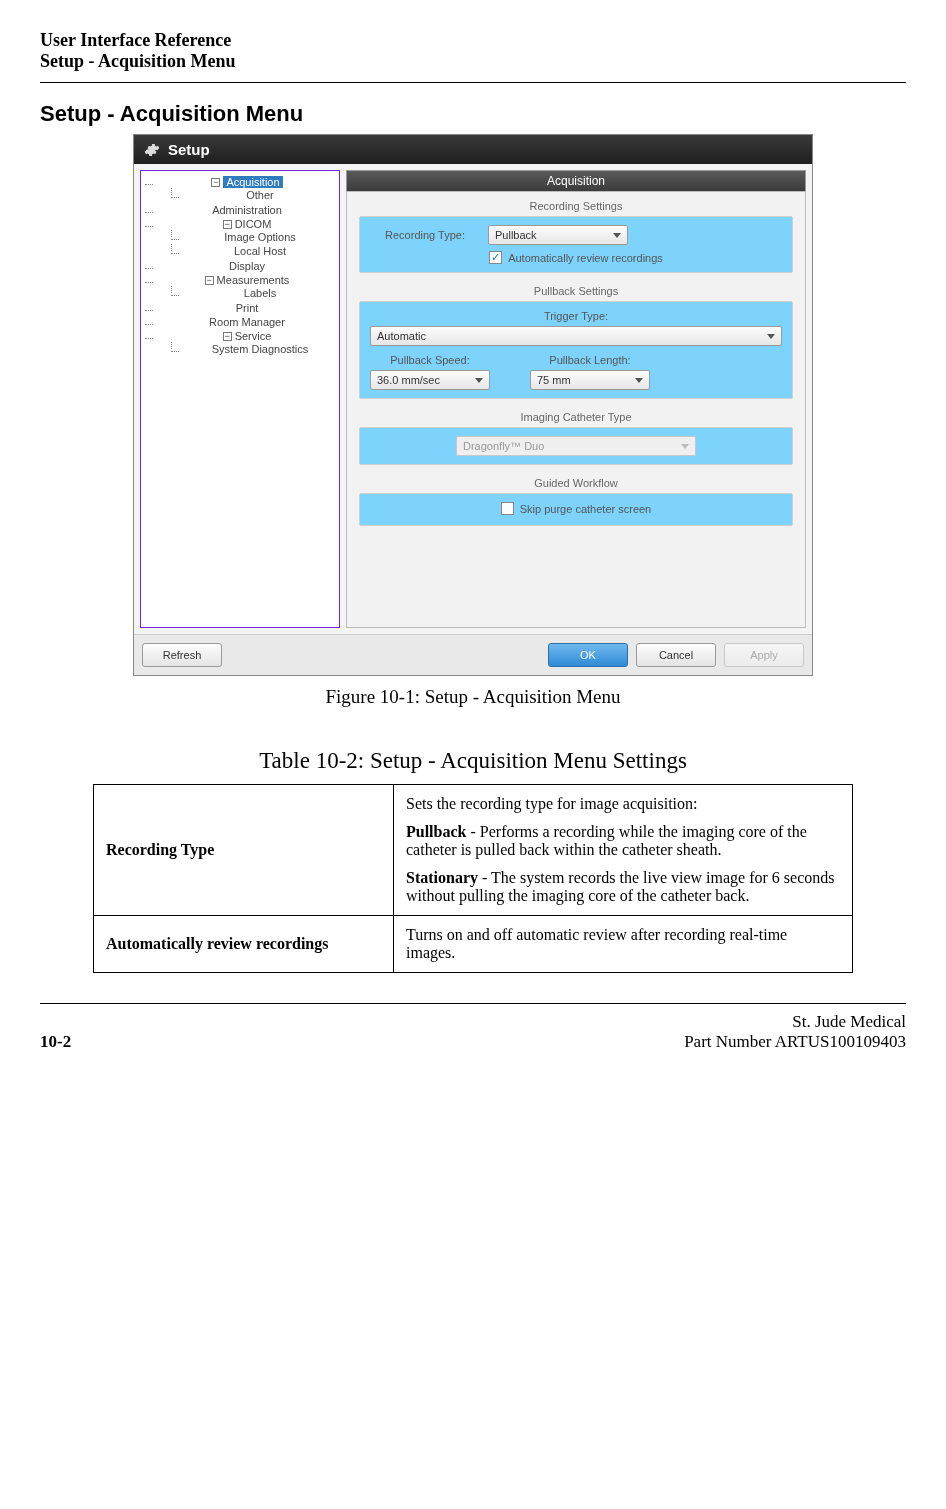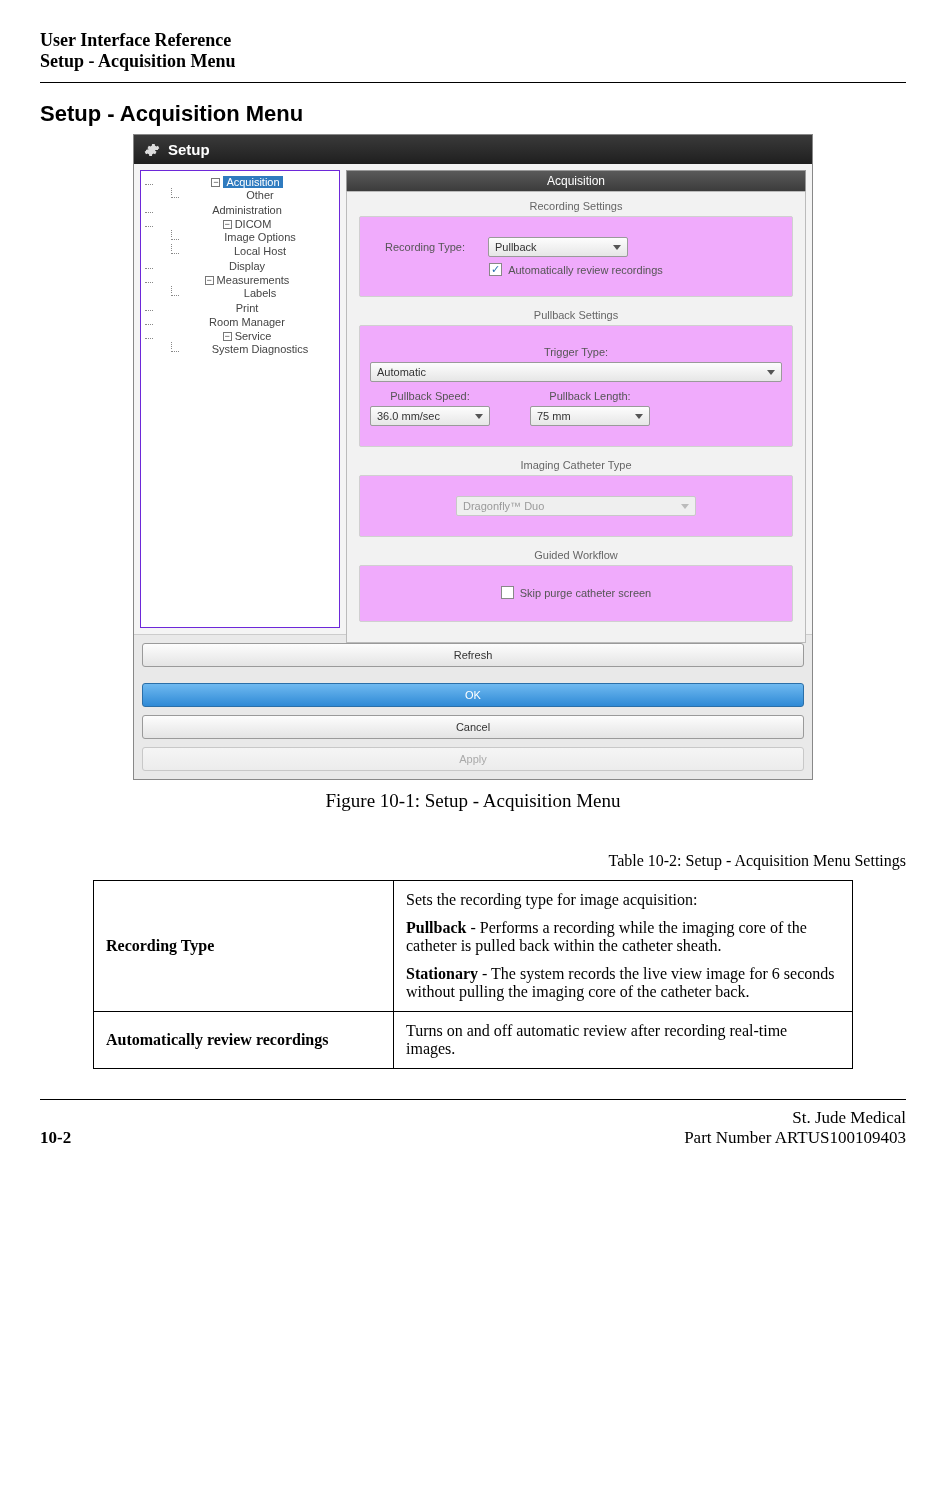--- a/index.html
+++ b/index.html
@@ -12,21 +12,21 @@
     padding: 30px 40px;
     width: 946px;
   }
   .header-block { margin-bottom: 8px; }
   .header-line { font-weight: bold; font-size: 18px; }
   hr.rule { border: none; border-top: 1.5px solid #000; margin: 10px 0 18px 0; }
   hr.rule2 { border: none; border-top: 1.5px solid #000; margin: 30px 0 8px 0; }
   h2.section-title { font-family: Arial, Helvetica, sans-serif; font-size: 22px; font-weight: bold; margin: 0 0 6px 0; }
   .figure-wrap { text-align: center; }
   .caption { text-align: center; font-size: 19px; margin: 10px 0 40px 0; }
-  .table-caption { text-align: right; font-size: 16px; margin: 0 0 10px 0; }
+  .table-caption { text-align: center; font-size: 23px; margin: 0 0 10px 0; }
 
   
   .setup-window {
     width: 680px;
     margin: 7px auto;
     font-family: Tahoma, Arial, sans-serif;
     font-size: 11px;
     color: #333;
     border: 1px solid #888;
     background: #e9e9e9;
@@ -88,21 +88,21 @@
     border: 1px solid #999; border-bottom: none;
   }
   .pane-inner {
     flex: 1;
     background: #f2f2f2;
     border: 1px solid #bbb;
     padding: 8px 12px;
   }
   .group { margin-bottom: 12px; }
   .group-title { color: #666; font-size: 11px; margin-bottom: 4px; }
-  .group-box { background: #f0abfc; border: 1px solid #d0d0d0; border-radius: 2px; padding: 20px 10px; }
+  .group-box { background: #7dd3fc; border: 1px solid #d0d0d0; border-radius: 2px; padding: 8px 10px; }
   .row { display: flex; align-items: center; gap: 8px; margin-bottom: 6px; }
   .lbl { color: #555; min-width: 110px; }
   .combo {
     display: inline-flex; align-items: center; justify-content: space-between;
     background: linear-gradient(#fdfdfd,#e6e6e6); border: 1px solid #9a9a9a;
     border-radius: 2px; padding: 2px 6px; min-width: 140px; height: 20px;
     color: #333;
   }
   .combo .arrow {
     width: 0; height: 0; border-left: 4px solid transparent; border-right: 4px solid transparent;
@@ -113,21 +113,21 @@
   .chk { display: inline-flex; align-items: center; gap: 6px; color: #555; }
   .chk .box {
     width: 13px; height: 13px; border: 1px solid #888; background: #fff;
     display: inline-flex; align-items: center; justify-content: center;
     font-size: 11px; color: #2a6fb0; line-height: 1;
   }
   .two-col { display: flex; gap: 40px; }
   .col { display: flex; flex-direction: column; gap: 4px; }
   .button-bar {
     background: #e9e9e9; border-top: 1px solid #ccc;
-    padding: 8px; display: flex; gap: 8px; flex-direction: column;
+    padding: 8px; display: flex; gap: 8px;
   }
   .spacer { flex: 1; }
   .btn {
     min-width: 80px; height: 24px;
     display: inline-flex; align-items: center; justify-content: center;
     background: linear-gradient(#fdfdfd,#e4e4e4);
     border: 1px solid #9a9a9a; border-radius: 3px;
     font-size: 11px; color: #333;
   }
   .btn.primary {

